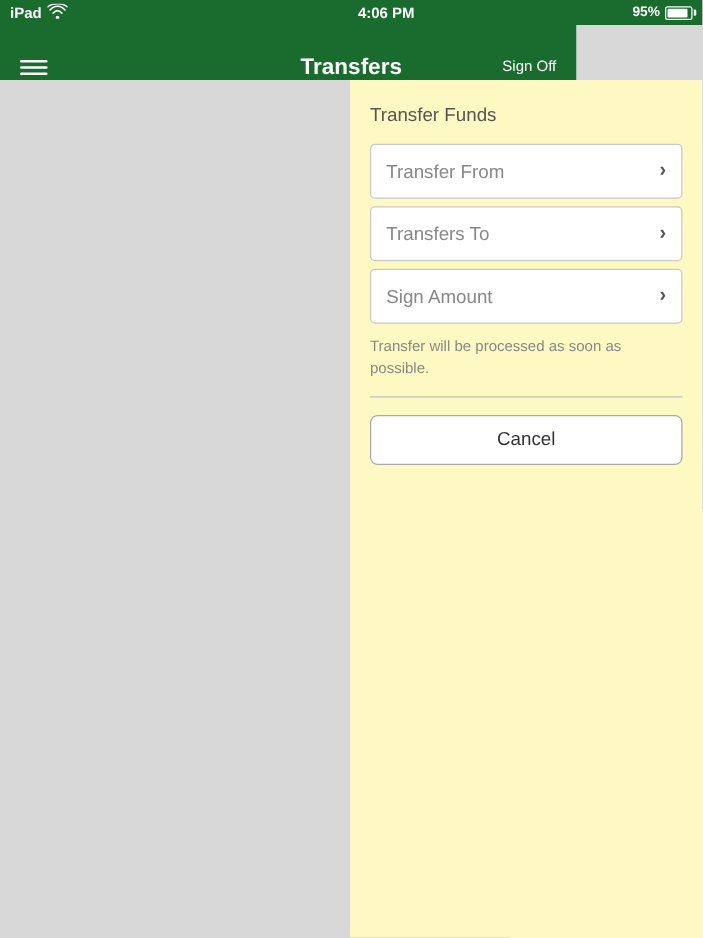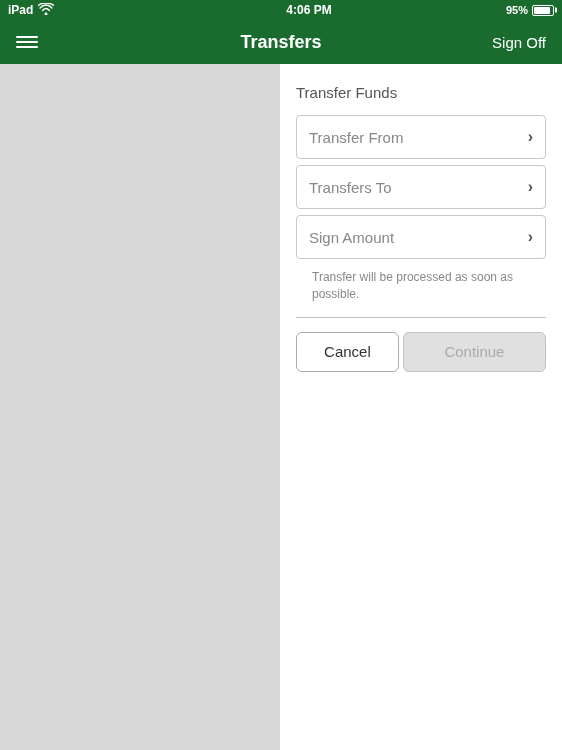--- a/index.html
+++ b/index.html
@@ -77,25 +77,25 @@
 
     .battery-fill {
       width: 90%;
       height: 100%;
       background: white;
       border-radius: 1px;
     }
 
     
     #nav-bar {
-      width: 562px;
+      width: 461px;
       height: 44px;
       background: #1a6b2e;
       display: flex;
-      align-items: center;
+      align-items: flex-end;
       justify-content: space-between;
       padding: 0 12px;
     }
 
     .nav-menu-icon {
       color: white;
       font-size: 20px;
       cursor: pointer;
       display: flex;
       flex-direction: column;
@@ -115,21 +115,21 @@
       color: white;
       font-size: 18px;
       font-weight: 700;
       position: absolute;
       left: 50%;
       transform: translateX(-50%);
     }
 
     .nav-sign-off {
       color: white;
-      font-size: 15px;
+      font-size: 12px;
       font-weight: 400;
       cursor: pointer;
       background: none;
       border: none;
       padding: 4px;
     }
 
     
     #main-content {
       display: flex;
@@ -142,21 +142,21 @@
     #left-panel {
       width: 280px;
       height: 100%;
       background: #d8d8d8;
     }
 
     
     #right-panel {
       width: 282px;
       height: 100%;
-      background: #ffffff;
+      background: #fef9c3;
       padding: 20px 16px;
     }
 
     .section-title {
       font-size: 15px;
       color: #555;
       font-weight: 400;
       margin-bottom: 14px;
     }
 
@@ -188,21 +188,20 @@
       font-size: 16px;
       font-weight: 600;
     }
 
     .form-note {
       font-size: 12px;
       color: #888;
       line-height: 1.4;
       margin-top: 10px;
       margin-bottom: 10px;
-      margin-left: 16px;
     }
 
     .divider {
       height: 1px;
       background: #c0c0c0;
       margin: 14px 0;
     }
 
     .button-row {
       display: flex;
@@ -297,16 +296,15 @@
         <span class="form-row-chevron">›</span>
       </div>
     </div>
 
     <p class="form-note">Transfer will be processed as soon as possible.</p>
 
     <div class="divider"></div>
 
     <div class="button-row">
       <button class="btn-cancel">Cancel</button>
-      <button class="btn-continue" disabled="">Continue</button>
     </div>
   </div>
 </div>
 
 </body></html>

